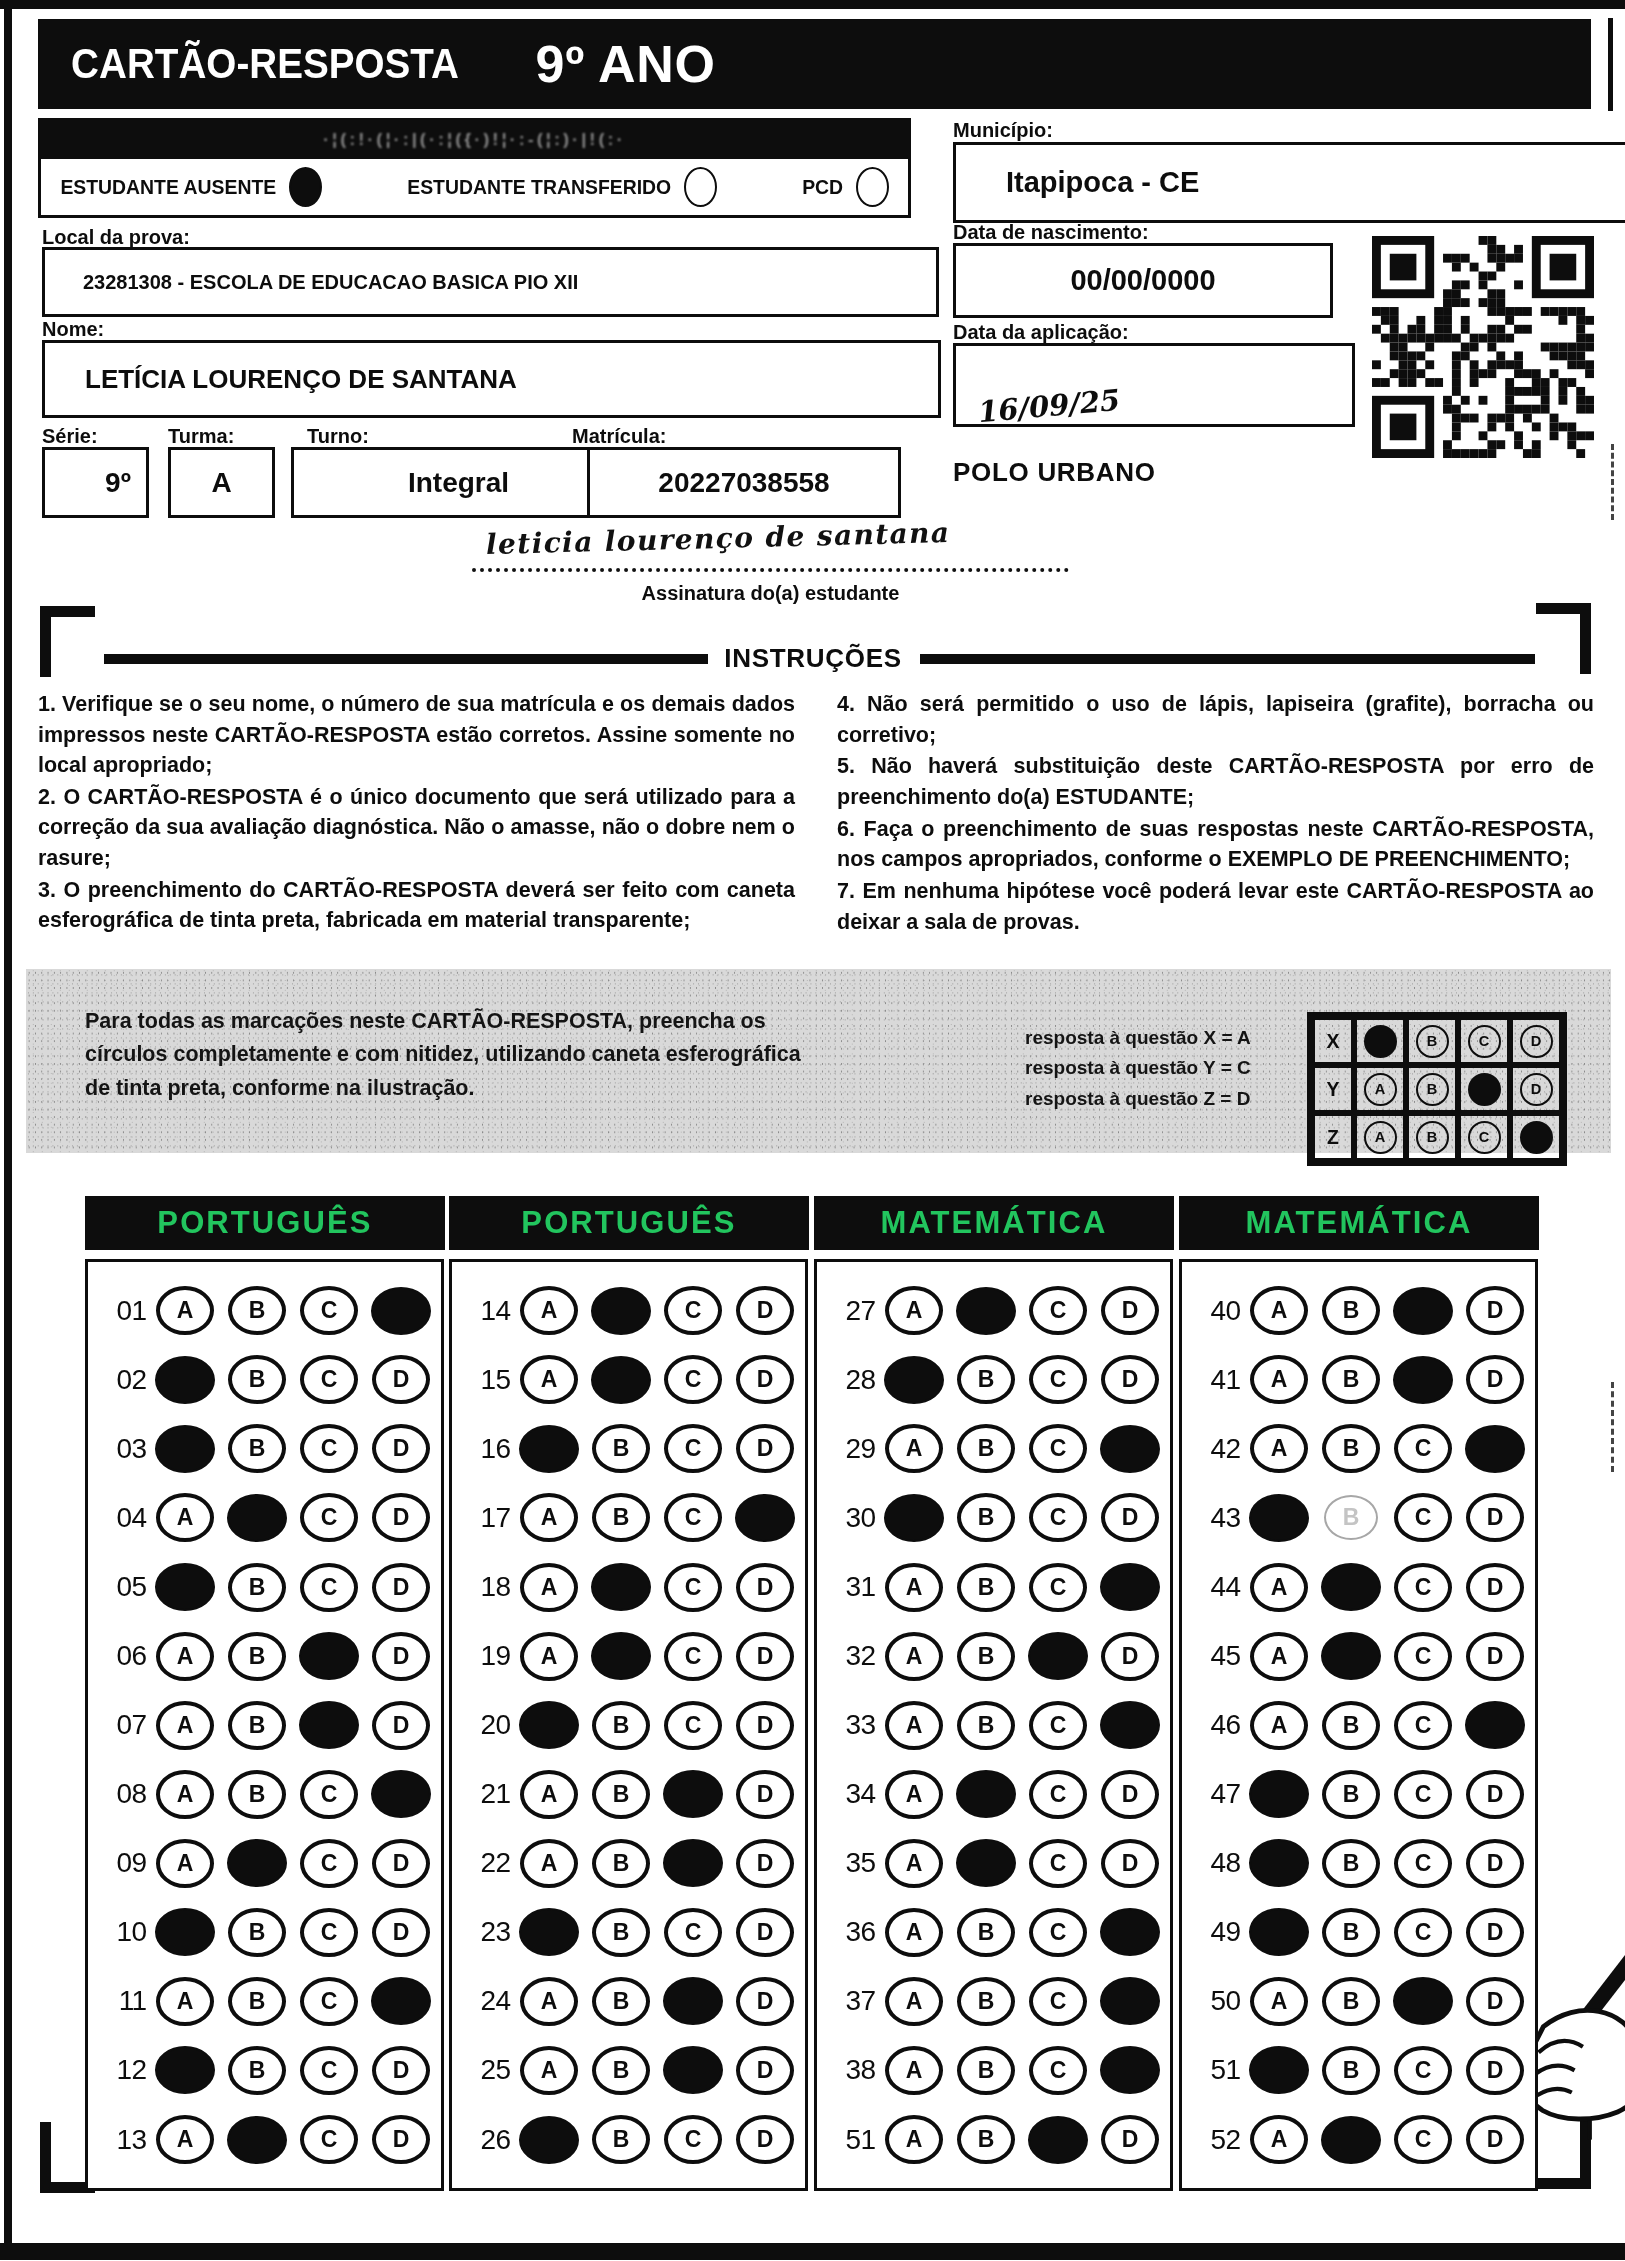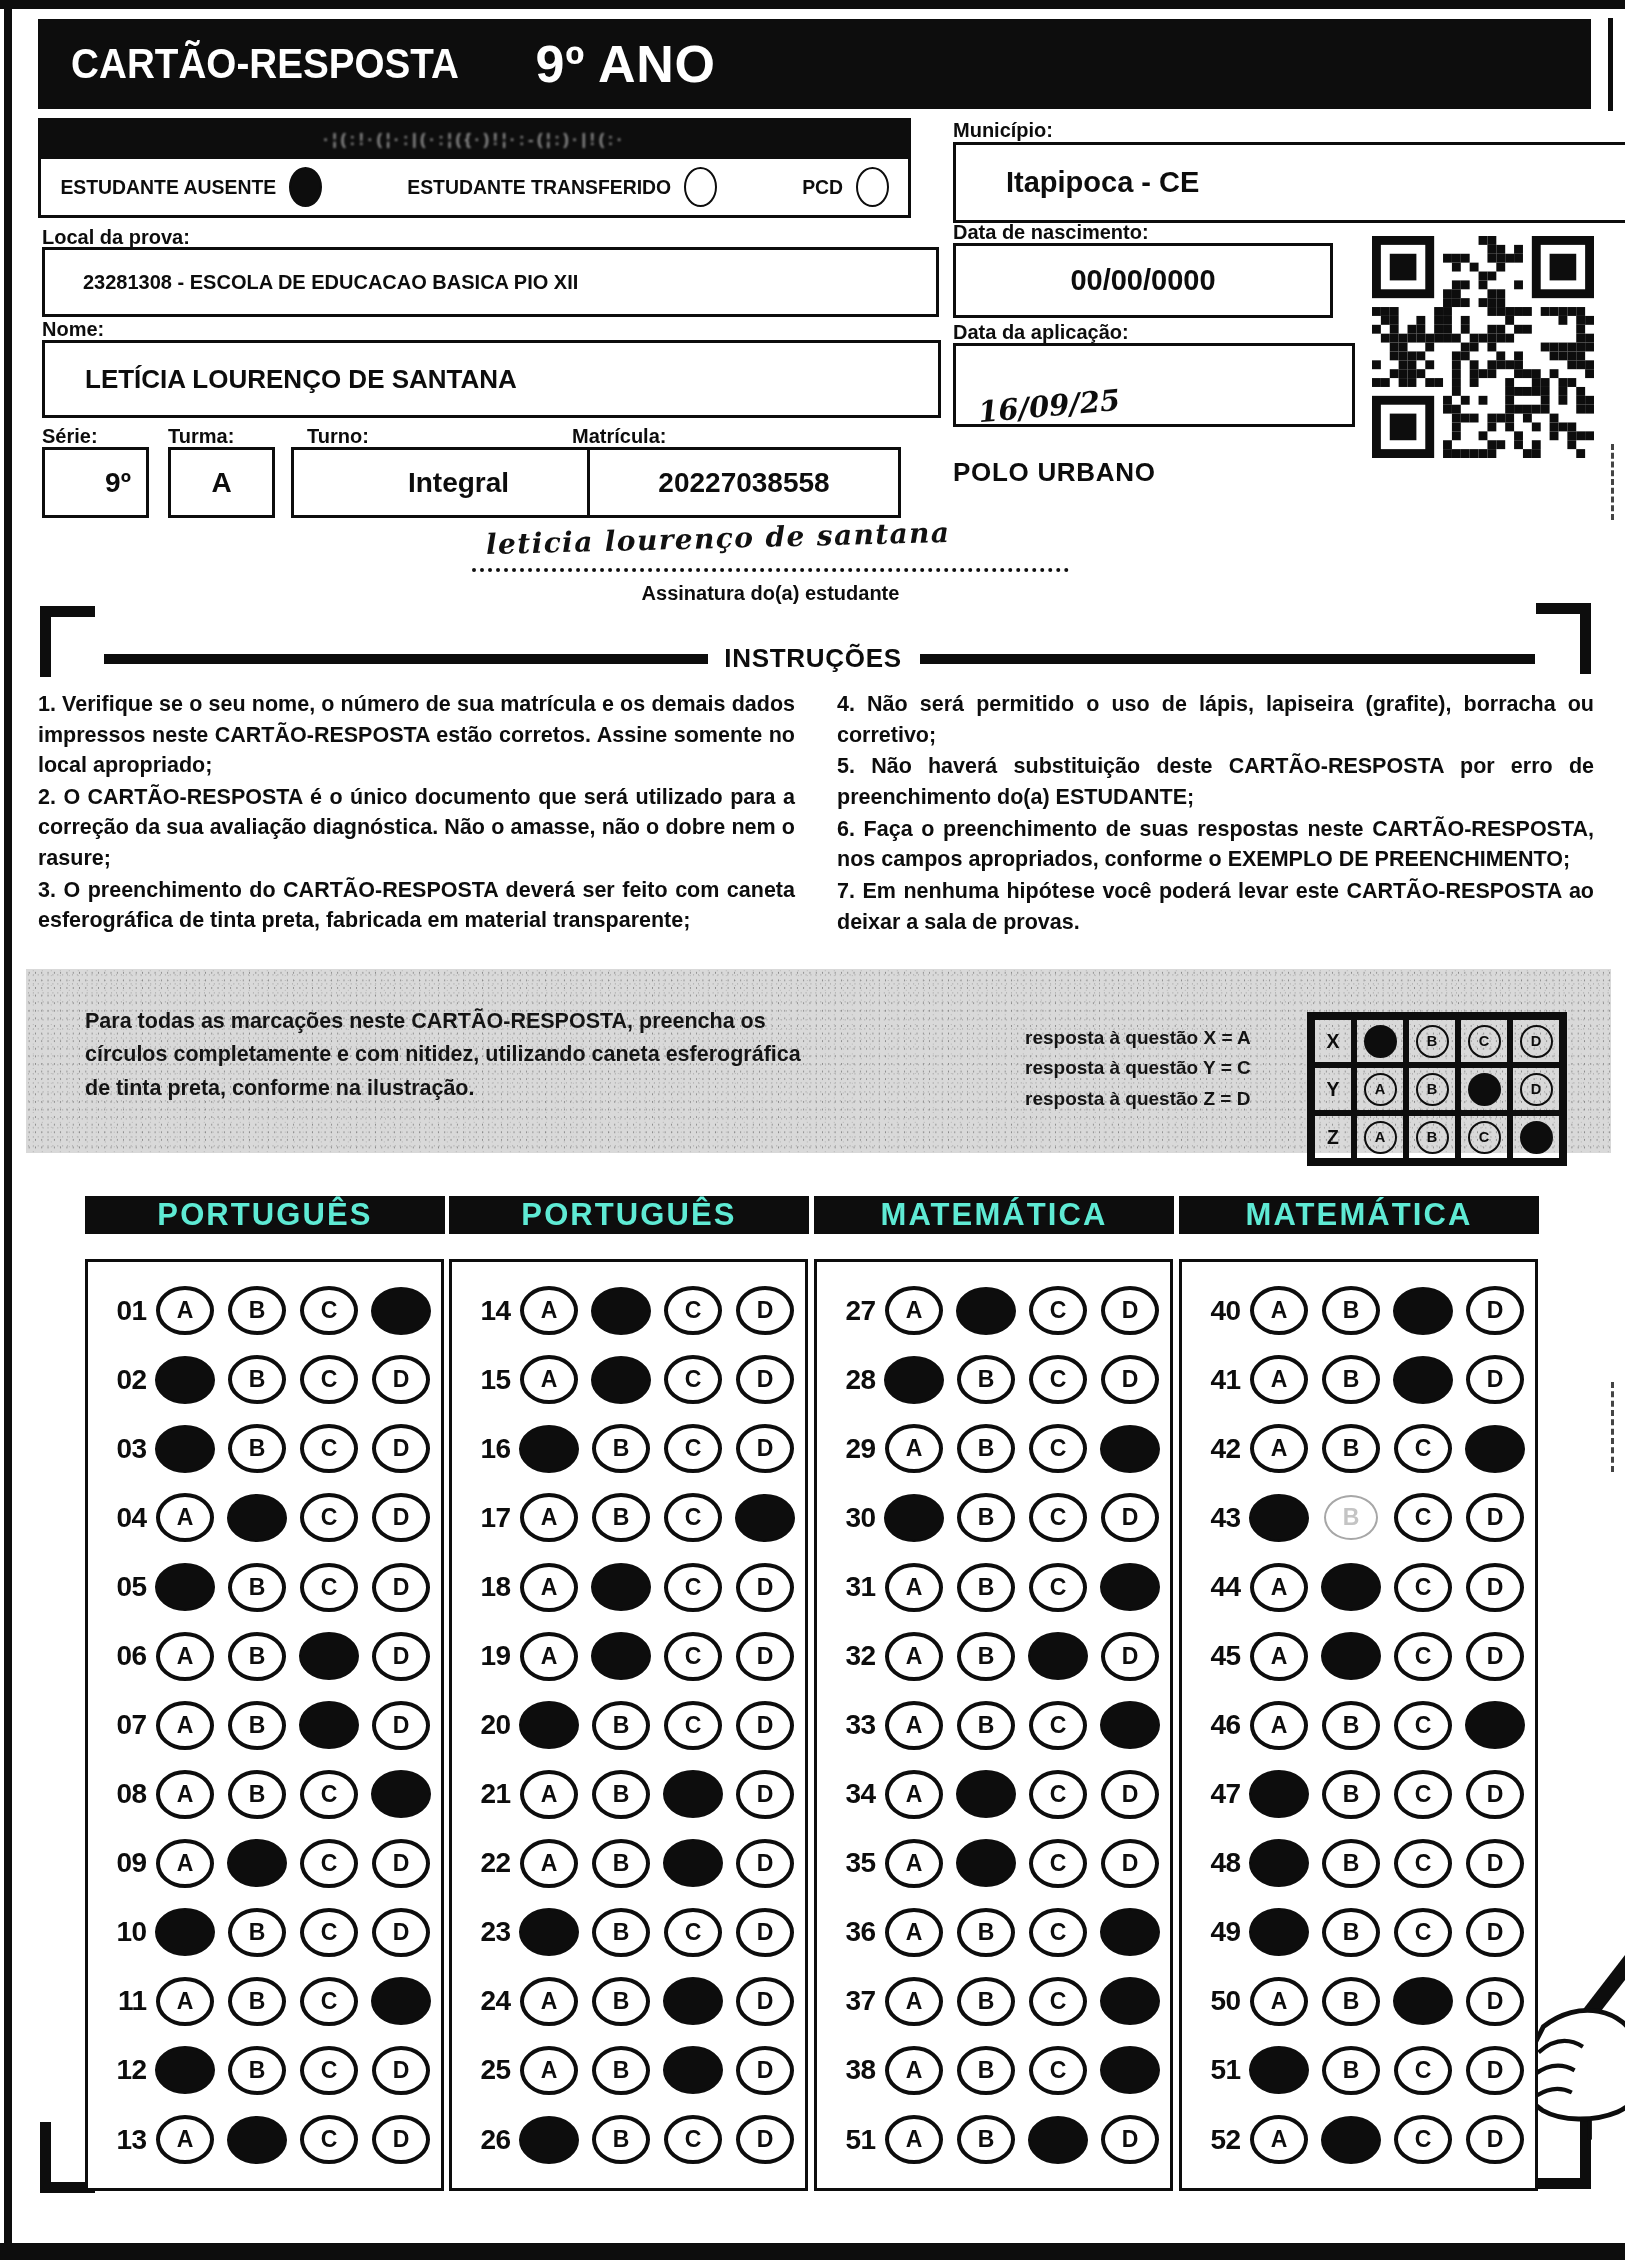--- a/index.html
+++ b/index.html
@@ -71,26 +71,26 @@
   .exgrid{position:absolute;left:1281px;top:43px;border:5.6px solid #0d0d0d;background:transparent;}
   .exrow{display:flex;}
   .excell{width:46px;height:42px;border:3.5px solid #0d0d0d;display:flex;align-items:center;justify-content:center;}
   .excell.lab{width:36px;font-weight:bold;font-size:19.4px;}
   .exb{width:29px;height:29px;border:2.8px solid #0d0d0d;border-radius:50%;display:flex;align-items:center;
        justify-content:center;font-weight:bold;font-size:14.6px;background:transparent;}
   .exb.filled{background:#0d0d0d;color:transparent;border-color:#0d0d0d;}
   .hand-svg{position:absolute;left:1389px;top:978px;}
 
   
-  .sec-head{top:1196px;height:38px;background:#0d0d0d;color:#5eead4;display:flex;align-items:center;
+  .sec-head{top:1196px;height:54px;background:#0d0d0d;color:#22c55e;display:flex;align-items:center;
             justify-content:center;font-weight:bold;font-size:31px;letter-spacing:2.1px;}
   .sec-body{top:1259px;height:918px;border:3.5px solid #0d0d0d;background:#fff;display:flex;
             flex-direction:column;justify-content:space-evenly;padding:4.2px 0;}
   .qrow{display:flex;align-items:center;padding-left:8.3px;}
-  .qnum{width:50px;text-align:right;font-weight:bold;font-size:28px;margin-right:2.8px;letter-spacing:-0.7px;}
+  .qnum{width:50px;text-align:right;font-weight:normal;font-size:28px;margin-right:2.8px;letter-spacing:-0.7px;}
   .qcell{width:72px;display:flex;align-items:center;justify-content:center;}
   .qb{width:50px;height:41px;border:4.2px solid #0d0d0d;border-radius:50%;display:flex;align-items:center;
       justify-content:center;font-weight:bold;font-size:23px;background:#fff;}
   .qb.filled{background:#0d0d0d;border-color:#0d0d0d;color:transparent;width:56px;height:44px;border-width:2.1px;}
   .qb.faint{border:2.1px solid #a7a7a7;color:#c4c4c4;}
   .polo{font-weight:bold;font-size:26px;letter-spacing:0.7px;}
   .qr-wrap{left:1372px;top:236px;}
 </style>
 </head>
 <body>

